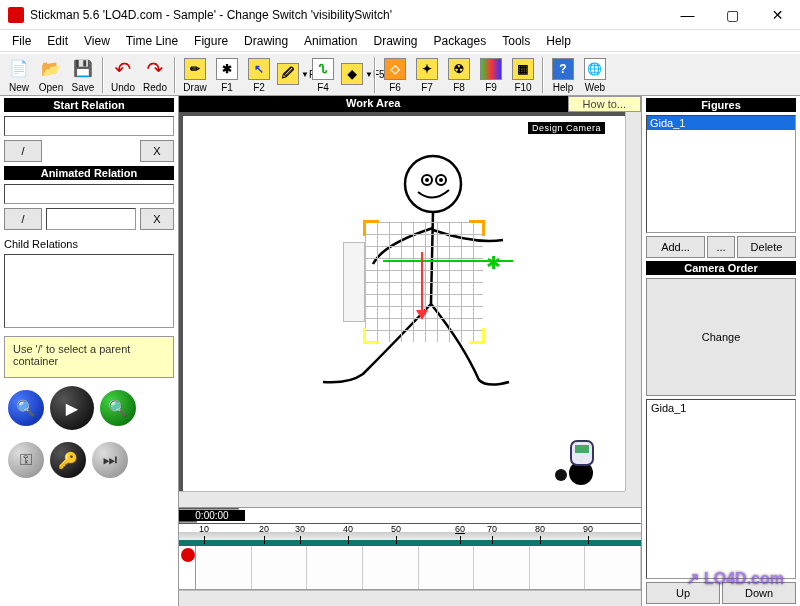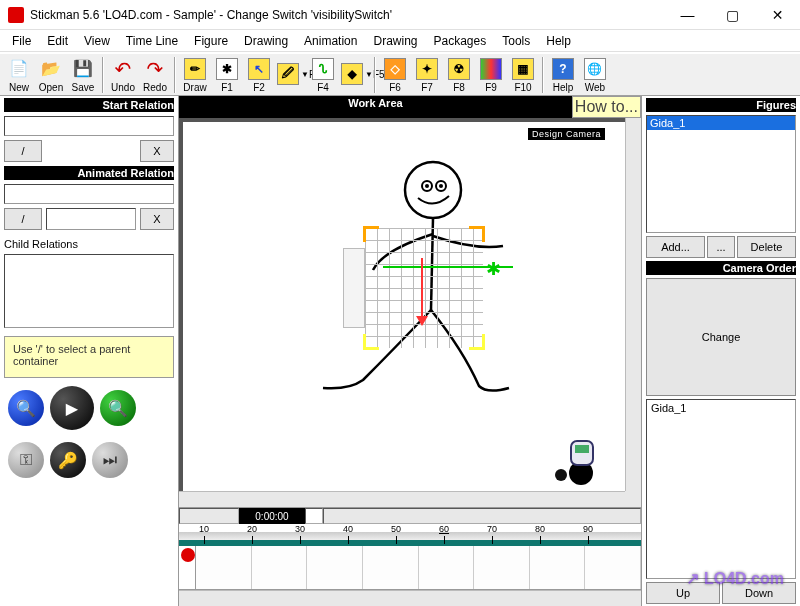--- a/index.html
+++ b/index.html
@@ -16,50 +16,50 @@
 .toolbar { height: 44px; background: #f0f0f0; border-top: 2px solid #fff; border-bottom: 1px solid #a0a0a0; display: flex; align-items: center; padding: 2px 4px; gap: 2px; }
 .tool-sep { width: 1px; height: 36px; border-left: 1px solid #a0a0a0; border-right: 1px solid #fff; margin: 0 2px; }
 .tool-btn { width: 30px; text-align: center; cursor: pointer; }
 .tool-btn .icon-box { width: 24px; height: 24px; margin: 0 auto 1px; display: flex; align-items: center; justify-content: center; font-size: 16px; border: 1px solid transparent; }
 .tool-btn .lbl { font-size: 10px; color: #000; display: block; }
 .tool-btn.wdrop { display: flex; align-items: center; }
 .tool-btn.wdrop .dd { font-size: 8px; margin-left: 1px; }
 
 .main-area { display: flex; height: calc(606px - 30px - 22px - 44px); }
 .left-panel { width: 178px; padding: 2px 4px; display: flex; flex-direction: column; gap: 4px; }
-.panel-header { background: #000; color: #fff; font-weight: bold; text-align: right; font-size: 11px; padding: 1px 0; }
+.panel-header { background: #000; color: #fff; font-weight: bold; text-align: center; font-size: 11px; padding: 1px 16px; }
 .text-input { width: 100%; height: 20px; border: 1px inset #999; background: #fff; padding: 0 2px; font-size: 11px; }
 .row { display: flex; gap: 4px; }
 .btn-sm { height: 22px; border: 1px solid #8a8a8a; background: #e6e6e6; font-size: 11px; cursor: pointer; display: flex; align-items: center; justify-content: center; }
 .label-text { font-size: 11px; color: #000; margin-top: 4px; }
 .list-box { width: 100%; height: 74px; border: 1px inset #999; background: #fff; }
 .tip-box { background: #ffffbf; border: 1px solid #999; padding: 6px 8px; font-size: 11px; color: #333; margin-top: 4px; min-height: 42px; }
 
 .playback-row { display: flex; gap: 6px; padding: 4px 4px; align-items: center; }
 .circle-btn { width: 36px; height: 36px; border-radius: 50%; display: flex; align-items: center; justify-content: center; cursor: pointer; position: relative; }
 .circle-btn.big { width: 44px; height: 44px; }
 .cb-blue { background: radial-gradient(circle at 30% 30%, #4a7bff, #0020a0); }
 .cb-black { background: radial-gradient(circle at 30% 30%, #555, #000); }
 .cb-green { background: radial-gradient(circle at 30% 30%, #40d040, #006000); }
 .cb-grey { background: radial-gradient(circle at 30% 30%, #ddd, #888); }
 .circle-btn .glyph { color: #fff; font-size: 16px; }
 
 .center-panel { flex: 1; display: flex; flex-direction: column; border-left: 1px solid #999; border-right: 1px solid #999; position: relative; }
 .wa-header { display: flex; }
 .wa-header .title-c { flex: 1; background: #000; color: #fff; font-weight: bold; text-align: center; font-size: 11px; padding: 1px 0; }
-.howto { background: #ffffbf; border: 1px solid #999; padding: 1px 2px; font-size: 16px; color: #444; }
+.howto { background: #ffffbf; border: 1px solid #999; padding: 1px 14px; font-size: 11px; color: #444; }
 .canvas-wrap { flex: 1; background: #555; position: relative; overflow: hidden; }
 .canvas { position: absolute; inset: 4px 16px 4px 4px; background: #fff; }
 .vsb { position: absolute; right: 0; top: 0; bottom: 16px; width: 16px; background: #e8e8e8; border-left: 1px solid #bbb; }
 .hsb { position: absolute; left: 0; right: 16px; bottom: 0; height: 16px; background: #e8e8e8; border-top: 1px solid #bbb; }
 .sb-corner { position: absolute; right: 0; bottom: 0; width: 16px; height: 16px; background: #e8e8e8; }
 .design-cam { position: absolute; top: 6px; right: 20px; background: #000; color: #fff; font-size: 9px; padding: 1px 4px; letter-spacing: .5px; }
 
 .time-area { background: #fff; border-top: 1px solid #999; }
-.time-bar { height: 16px; display: flex; }
+.time-bar { height: 16px; display: flex; flex-direction: column; }
 .time-bar .filled { width: 60px; background: #e8e8e8; border: 1px inset #aaa; }
 .time-bar .counter { width: 66px; background: #000; color: #fff; font-size: 10px; display: flex; align-items: center; justify-content: center; }
 .time-bar .empty-slot { width: 18px; background: #fff; border: 1px inset #aaa; }
 .time-bar .rest { flex: 1; background: #e8e8e8; border: 1px inset #aaa; }
 .ruler { height: 22px; position: relative; background: #fff; border-bottom: 6px solid #0f766e; }
 .ruler .tick { position: absolute; top: 0; font-size: 9px; color: #000; }
 .ruler .tick::after { content: ""; position: absolute; left: 50%; top: 12px; width: 1px; height: 8px; background: #000; }
 .ruler .shade { position: absolute; left: 0; right: 0; bottom: 0; height: 8px; background: linear-gradient(#ccc,#eee); }
 .frames-row { height: 44px; display: flex; border-bottom: 1px solid #999; }
 .red-marker { width: 14px; height: 14px; background: #d00; border-radius: 50%; margin: 2px 2px 0 2px; }
@@ -328,25 +328,25 @@
     <div class="time-area">
       <div class="time-bar">
         <div class="filled"></div>
         <div class="counter">0:00:00</div>
         <div class="empty-slot"></div>
         <div class="rest"></div>
       </div>
       <div class="ruler">
         <div class="shade"></div>
       <div class="tick" style="left: 20px;">10</div>
-          <div class="tick" style="left: 68px;">20</div>
+          <div class="tick" style="left: 80px;">20</div>
           <div class="tick" style="left: 116px;">30</div>
           <div class="tick" style="left: 164px;">40</div>
           <div class="tick" style="left: 212px;">50</div>
-          <div class="tick" style="left: 260px; text-decoration: underline;">60</div>
+          <div class="tick" style="left: 276px; text-decoration: underline;">60</div>
           <div class="tick" style="left: 308px;">70</div>
           <div class="tick" style="left: 356px;">80</div>
           <div class="tick" style="left: 404px;">90</div>
         </div>
       <div class="frames-row">
         <div style="width:16px">
             <div class="red-marker"></div>
           </div>
         <div class="frames">
           <div class="frame-cell"></div>

